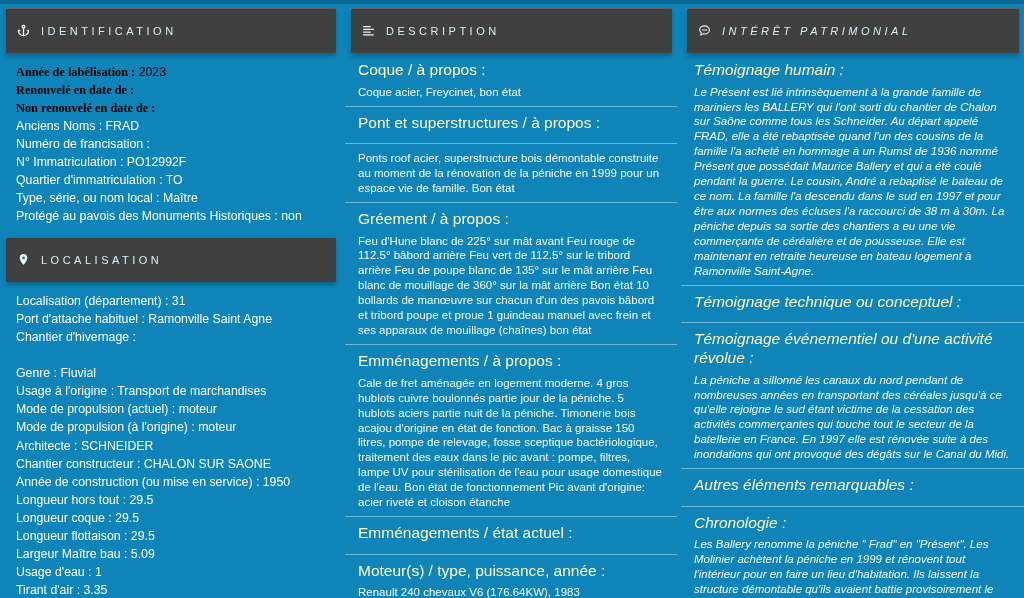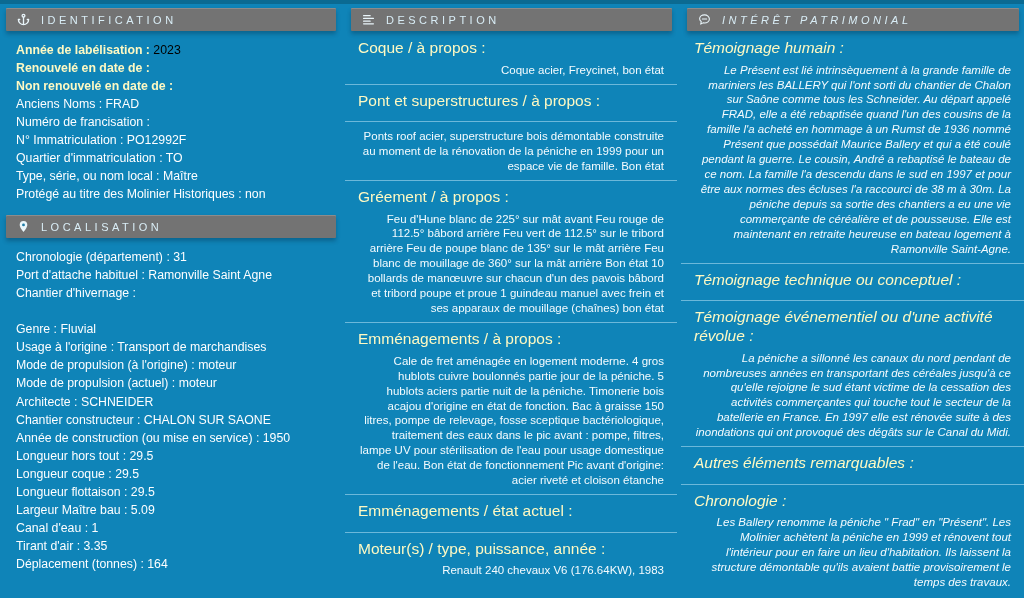--- a/index.html
+++ b/index.html
@@ -12,43 +12,43 @@
   }
   .top-strip { height:4px; background:#0b6a92; }
   .cols { display:flex; gap:4px; height:594px; }
   .col { overflow:hidden; position:relative; height:594px; }
   .col-left  { width:341px; }
   .col-mid   { width:332px; }
   .col-right { width:343px;font-style:italic; }
 
   .bar {
     display:flex; align-items:center; gap:11px;
-    background:#737373;
+    background:#404040;
     margin:4px 5px 0 6px;
-    padding:5px 11px;
+    padding:16px 11px;
     min-height:23px;
     border-radius:1px;
     box-shadow:0 3px 4px rgba(0,25,45,.30), inset 0 1px 0 rgba(255,255,255,.18);
     color:#d9edf6;
     cursor:pointer;
   }
   .bar-title { font-size:11px; letter-spacing:3.5px; white-space:nowrap; }
   .bar-icon { display:flex; align-items:center; color:#eaf6fb; }
   .bar-icon svg { display:block; }
 
   .fields { padding:13px 16px 5px; }
   .field { font-size:12.3px; line-height:1.02; margin-bottom:5.5px; color:#fdfeff; white-space:nowrap; }
-  .hl-label { color:#fef9c3; font-weight:bold; }
+  .hl-label { color:#000000; font-weight:bold;font-family:Liberation Serif, serif; }
   .hl-value { color:#000000; }
 
   .entries { padding:1px 0 0; }
   .entry { padding:7px 13px 6px; border-bottom:1px solid rgba(185,228,245,.55); }
   .entry:last-child { border-bottom:none; }
   .entry-heading { font-size:15.5px; font-weight:400; color:#fef9c3; margin:0 0 5px; line-height:1.2; }
-  .entry-body { font-size:11.5px; line-height:1.3; color:#f4fbfe; margin:0;text-align:right; }
+  .entry-body { font-size:11.5px; line-height:1.3; color:#f4fbfe; margin:0; }
   .entry-body:empty { display:none; }
 </style>
 </head>
 <body>
 
 <div>
   <div class="top-strip"></div>
   <div class="cols">
 
     <section class="col col-left">
@@ -64,51 +64,51 @@
       </header>
       <div class="fields">
         <div class="field"><span class="fl hl-label">Année de labélisation :</span> <span class="fv hl-value">2023</span></div>
         <div class="field"><span class="fl hl-label">Renouvelé en date de :</span> <span class="fv hl-value"></span></div>
         <div class="field"><span class="fl hl-label">Non renouvelé en date de :</span> <span class="fv hl-value"></span></div>
         <div class="field"><span class="fl">Anciens Noms :</span> <span class="fv">FRAD</span></div>
         <div class="field"><span class="fl">Numéro de francisation :</span> <span class="fv"></span></div>
         <div class="field"><span class="fl">N° Immatriculation :</span> <span class="fv">PO12992F</span></div>
         <div class="field"><span class="fl">Quartier d'immatriculation :</span> <span class="fv">TO</span></div>
         <div class="field"><span class="fl">Type, série, ou nom local :</span> <span class="fv">Maître</span></div>
-        <div class="field"><span class="fl">Protégé au titre des Molinier Historiques :</span> <span class="fv">non</span></div>
+        <div class="field"><span class="fl">Protégé au pavois des Monuments Historiques :</span> <span class="fv">non</span></div>
       </div>
 
       <header class="bar">
         <span class="bar-icon">
           <svg width="13" height="13" viewBox="0 0 24 24" fill="currentColor">
               <path d="M12 2a7 7 0 0 0-7 7c0 5.2 7 13 7 13s7-7.8 7-13a7 7 0 0 0-7-7z"></path>
               <circle cx="12" cy="9" r="2.6" fill="#1e7ba6"></circle>
             </svg>
         </span>
         <span class="bar-title">LOCALISATION</span>
       </header>
       <div class="fields">
-        <div class="field"><span class="fl">Chronologie (département) :</span> <span class="fv">31</span></div>
+        <div class="field"><span class="fl">Localisation (département) :</span> <span class="fv">31</span></div>
         <div class="field"><span class="fl">Port d'attache habituel :</span> <span class="fv">Ramonville Saint Agne</span></div>
         <div class="field"><span class="fl">Chantier d'hivernage :</span> <span class="fv"></span></div>
       </div>
 
       <div class="fields">
         <div class="field"><span class="fl">Genre :</span> <span class="fv">Fluvial</span></div>
         <div class="field"><span class="fl">Usage à l'origine :</span> <span class="fv">Transport de marchandises</span></div>
+        <div class="field"><span class="fl">Mode de propulsion (actuel) :</span> <span class="fv">moteur</span></div>
         <div class="field"><span class="fl">Mode de propulsion (à l'origine) :</span> <span class="fv">moteur</span></div>
-        <div class="field"><span class="fl">Mode de propulsion (actuel) :</span> <span class="fv">moteur</span></div>
         <div class="field"><span class="fl">Architecte :</span> <span class="fv">SCHNEIDER</span></div>
         <div class="field"><span class="fl">Chantier constructeur :</span> <span class="fv">CHALON SUR SAONE</span></div>
         <div class="field"><span class="fl">Année de construction (ou mise en service) :</span> <span class="fv">1950</span></div>
         <div class="field"><span class="fl">Longueur hors tout :</span> <span class="fv">29.5</span></div>
         <div class="field"><span class="fl">Longueur coque :</span> <span class="fv">29.5</span></div>
         <div class="field"><span class="fl">Longueur flottaison :</span> <span class="fv">29.5</span></div>
         <div class="field"><span class="fl">Largeur Maître bau :</span> <span class="fv">5.09</span></div>
-        <div class="field"><span class="fl">Canal d'eau :</span> <span class="fv">1</span></div>
+        <div class="field"><span class="fl">Usage d'eau :</span> <span class="fv">1</span></div>
         <div class="field"><span class="fl">Tirant d'air :</span> <span class="fv">3.35</span></div>
         <div class="field"><span class="fl">Déplacement (tonnes) :</span> <span class="fv">164</span></div>
       </div>
     </section>
 
     <section class="col col-mid">
       <header class="bar">
         <span class="bar-icon">
           <svg width="13" height="13" viewBox="0 0 24 24" fill="none" stroke="currentColor" stroke-width="2.4" stroke-linecap="round">
               <line x1="3" y1="5" x2="15" y2="5"></line>

